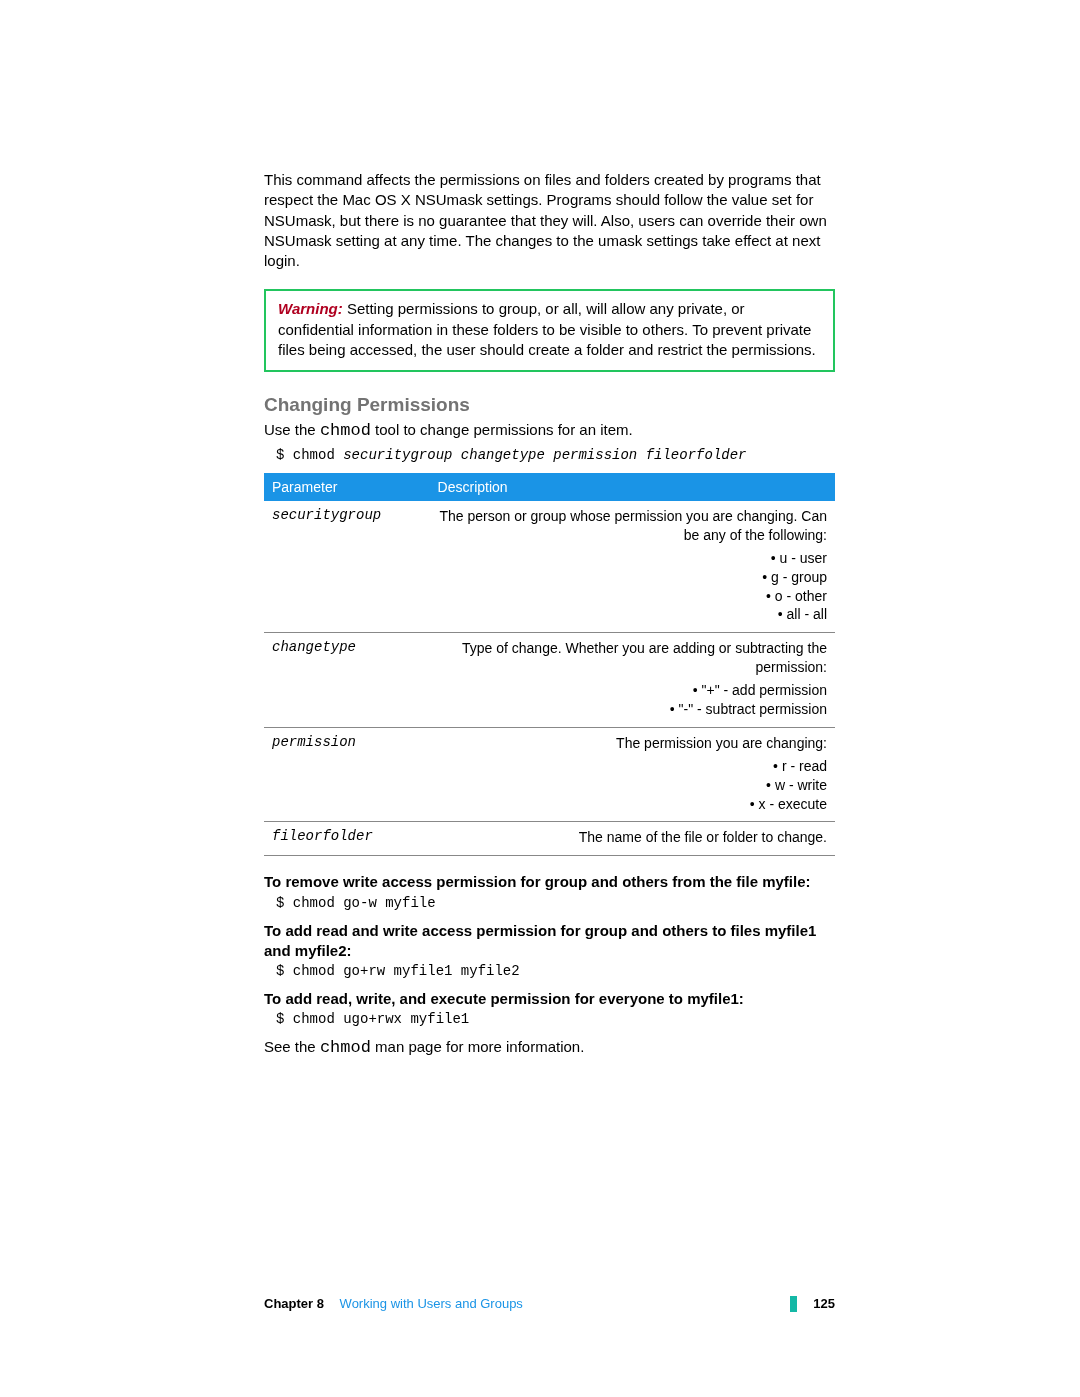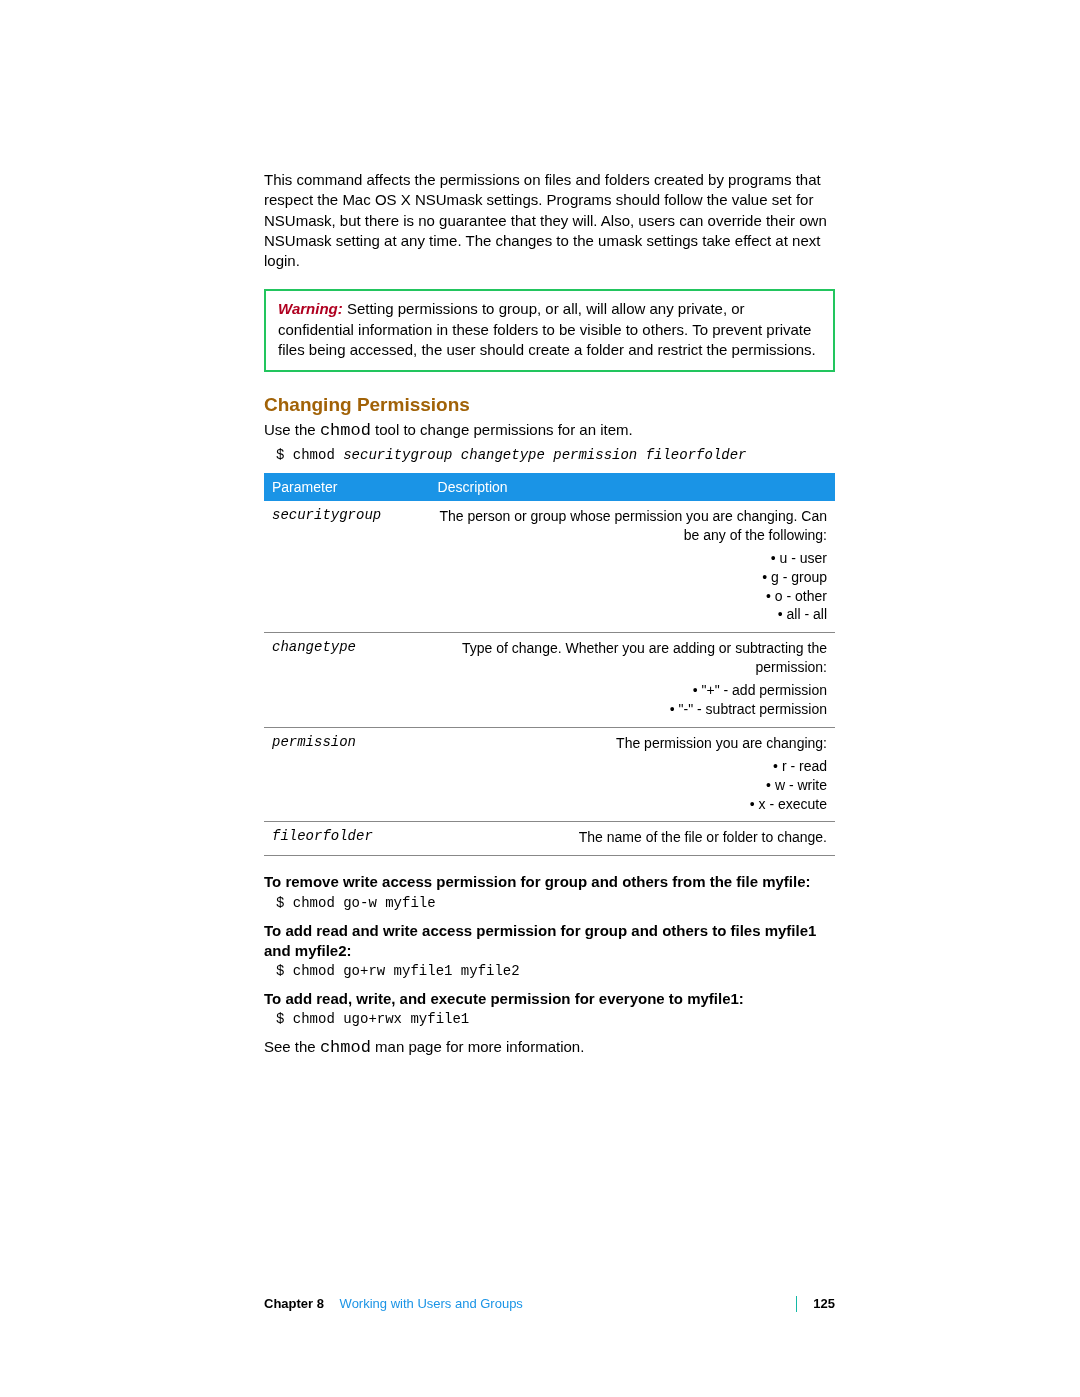--- a/index.html
+++ b/index.html
@@ -27,21 +27,21 @@
     padding: 8px 12px 10px 12px;
     margin: 18px 0 22px 0;
     line-height: 1.35;
   }
   .warning-label {
     font-style: italic;
     font-weight: bold;
     color: #b00020;
   }
   h2.section {
-    color: #a16207;
+    color: #737373;
     font-size: 19px;
     font-weight: bold;
     margin: 0 0 4px 0;
   }
   .mono {
     font-family: "Courier New", Courier, monospace;
     font-size: 17px;
   }
   .mono-ital {
     font-family: "Courier New", Courier, monospace;
@@ -93,21 +93,21 @@
     left: 264px;
     right: 245px;
     font-size: 13px;
   }
   .footer .left { float: left; }
   .footer .left .chap-label { font-weight: bold; }
   .footer .left .chap-title { color: #1a94e6; margin-left: 12px; }
   .footer .right {
     float: right;
     font-weight: bold;
-    border-left: 1px solid #14b8a6;
+    border-left: 7px solid #14b8a6;
     padding-left: 16px;
     line-height: 1.2;
   }
 </style>
 </head>
 <body>
 
 <div class="page">
 
   <p class="para">This command affects the permissions on files and folders created by programs that respect the Mac OS X NSUmask settings. Programs should follow the value set for NSUmask, but there is no guarantee that they will. Also, users can override their own NSUmask setting at any time. The changes to the umask settings take effect at next login.</p>

